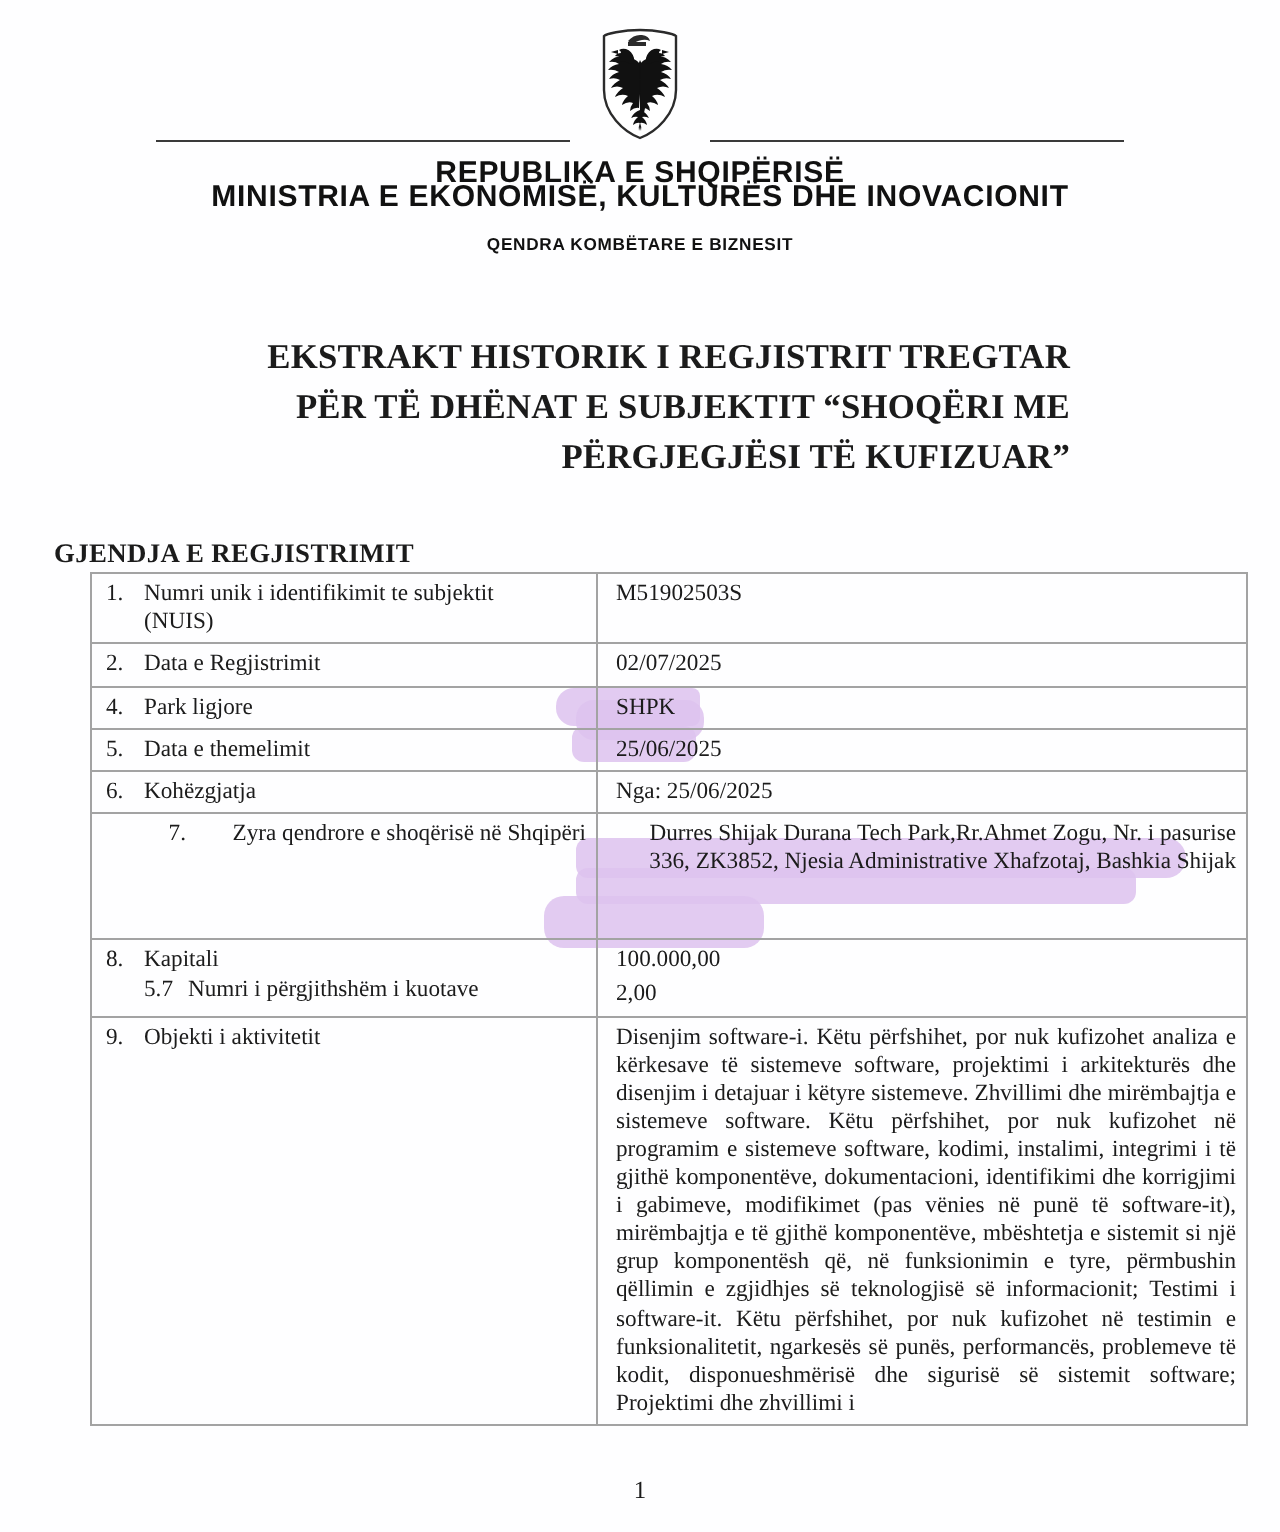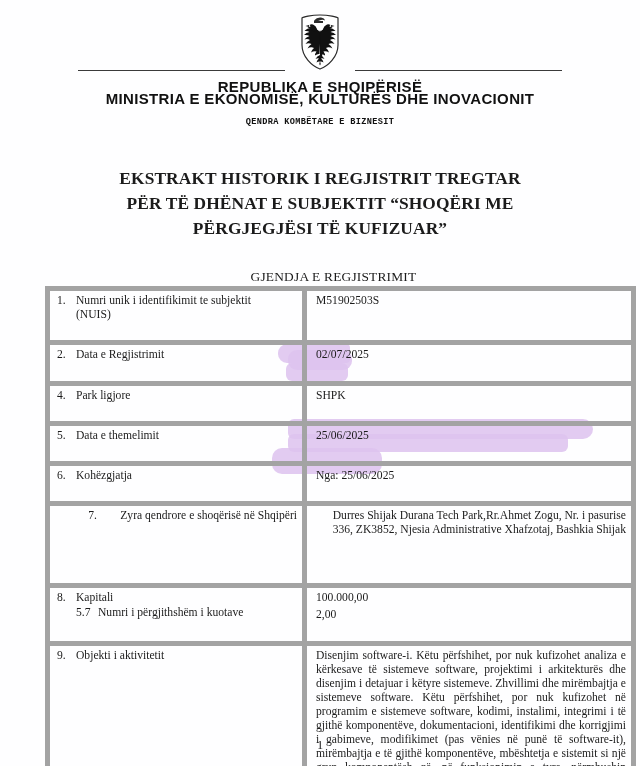--- a/index.html
+++ b/index.html
@@ -52,61 +52,60 @@
     margin-top: 9px;
     font-family: "Liberation Sans", sans-serif;
     font-weight: bold;
     font-size: 15px;
     letter-spacing: 0.35px;
     color: #111;
     line-height: 12.4px;
   }
   .org-sub {
     margin-top: 11px;
-    font-family: Liberation Mono, monospace;
+    font-family: Liberation Sans, sans-serif;
     font-weight: bold;
     font-size: 8.6px;
     letter-spacing: 0.35px;
     color: #111;
   }
 
   
   .doc-title {
     margin: 39px auto 0;
     width: 430px;
-    text-align: center;
+    text-align: right;
     font-weight: bold;
     font-size: 17.4px;
     line-height: 25px;
     letter-spacing: 0.1px;
   }
   .doc-subtitle {
     margin-top: 28px;
-    text-align: center;
-    font-weight: normal;
+    font-weight: bold;
     font-size: 13.4px;
     letter-spacing: 0.2px;
     margin-left: 27px;
   }
 
   
   .reg-table {
     position: absolute;
     left: 45px;
     top: 286px;
     width: 550px;
     border-collapse: collapse;
     table-layout: fixed;
     font-size: 11.6px;
     line-height: 14.2px;
   }
   .reg-table td {
-    border: 5px solid #a3a3a3;
+    border: 1px solid #a3a3a3;
     vertical-align: top;
-    padding: 3px 5px 18px 7px;
+    padding: 3px 5px 3px 7px;
     position: relative;
   }
   .reg-table td.label   { width: 240px; }
   .reg-table td.value   { width: 310px; padding-left: 9px; }
 
   .idx {
     display: inline-block;
     width: 19px;
     vertical-align: top;
   }

